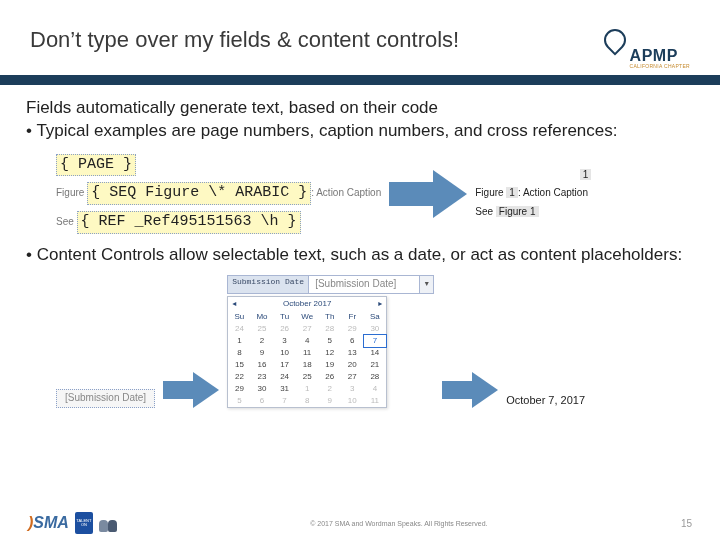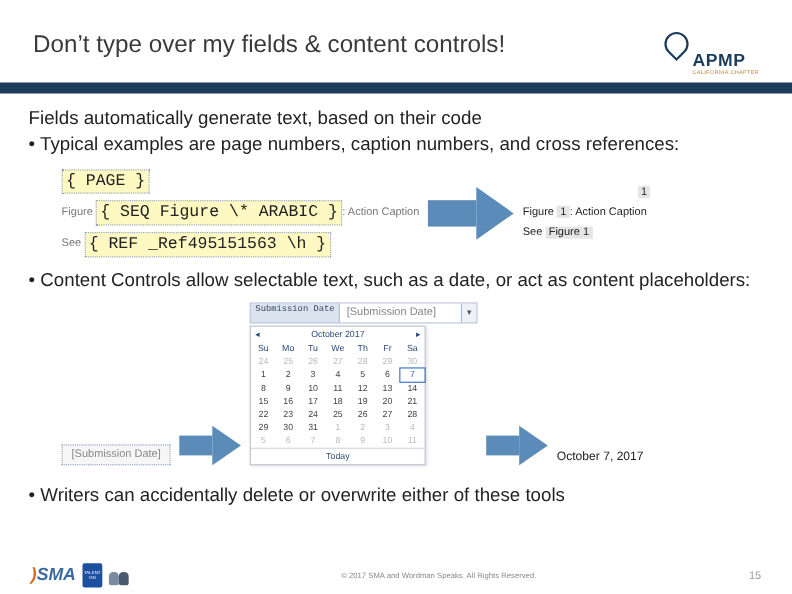--- a/index.html
+++ b/index.html
@@ -241,34 +241,32 @@
             <div class="d dim">3</div>
             <div class="d dim">4</div>
             <div class="d dim">5</div>
             <div class="d dim">6</div>
             <div class="d dim">7</div>
             <div class="d dim">8</div>
             <div class="d dim">9</div>
             <div class="d dim">10</div>
             <div class="d dim">11</div>
           </div>
-        <div class="cal-today">Today</div>
       </div>
     </div>
 
     <div class="arrow" style="width:56px;height:36px">
       <div class="stem" style="top:9px;width:30px;height:18px"></div>
       <div class="head" style="left:30px;border-top-width:18px;border-bottom-width:18px;border-left-width:26px"></div>
     </div>
 
     <div class="date-result">October 7, 2017</div>
   </div>
 
   <div class="spacer"></div>
-  <div class="indent bullet">Writers can accidentally delete or overwrite either of these tools</div>
 </div>
 
 <div class="footer">
   <div class="footer-logos">
     <span class="logo-sma"><span class="accent">)</span><span>SMA</span></span>
     <span class="badge">
       <span>TALENT</span>
         <span>ON</span>
     </span>
     <span class="people"></span>

